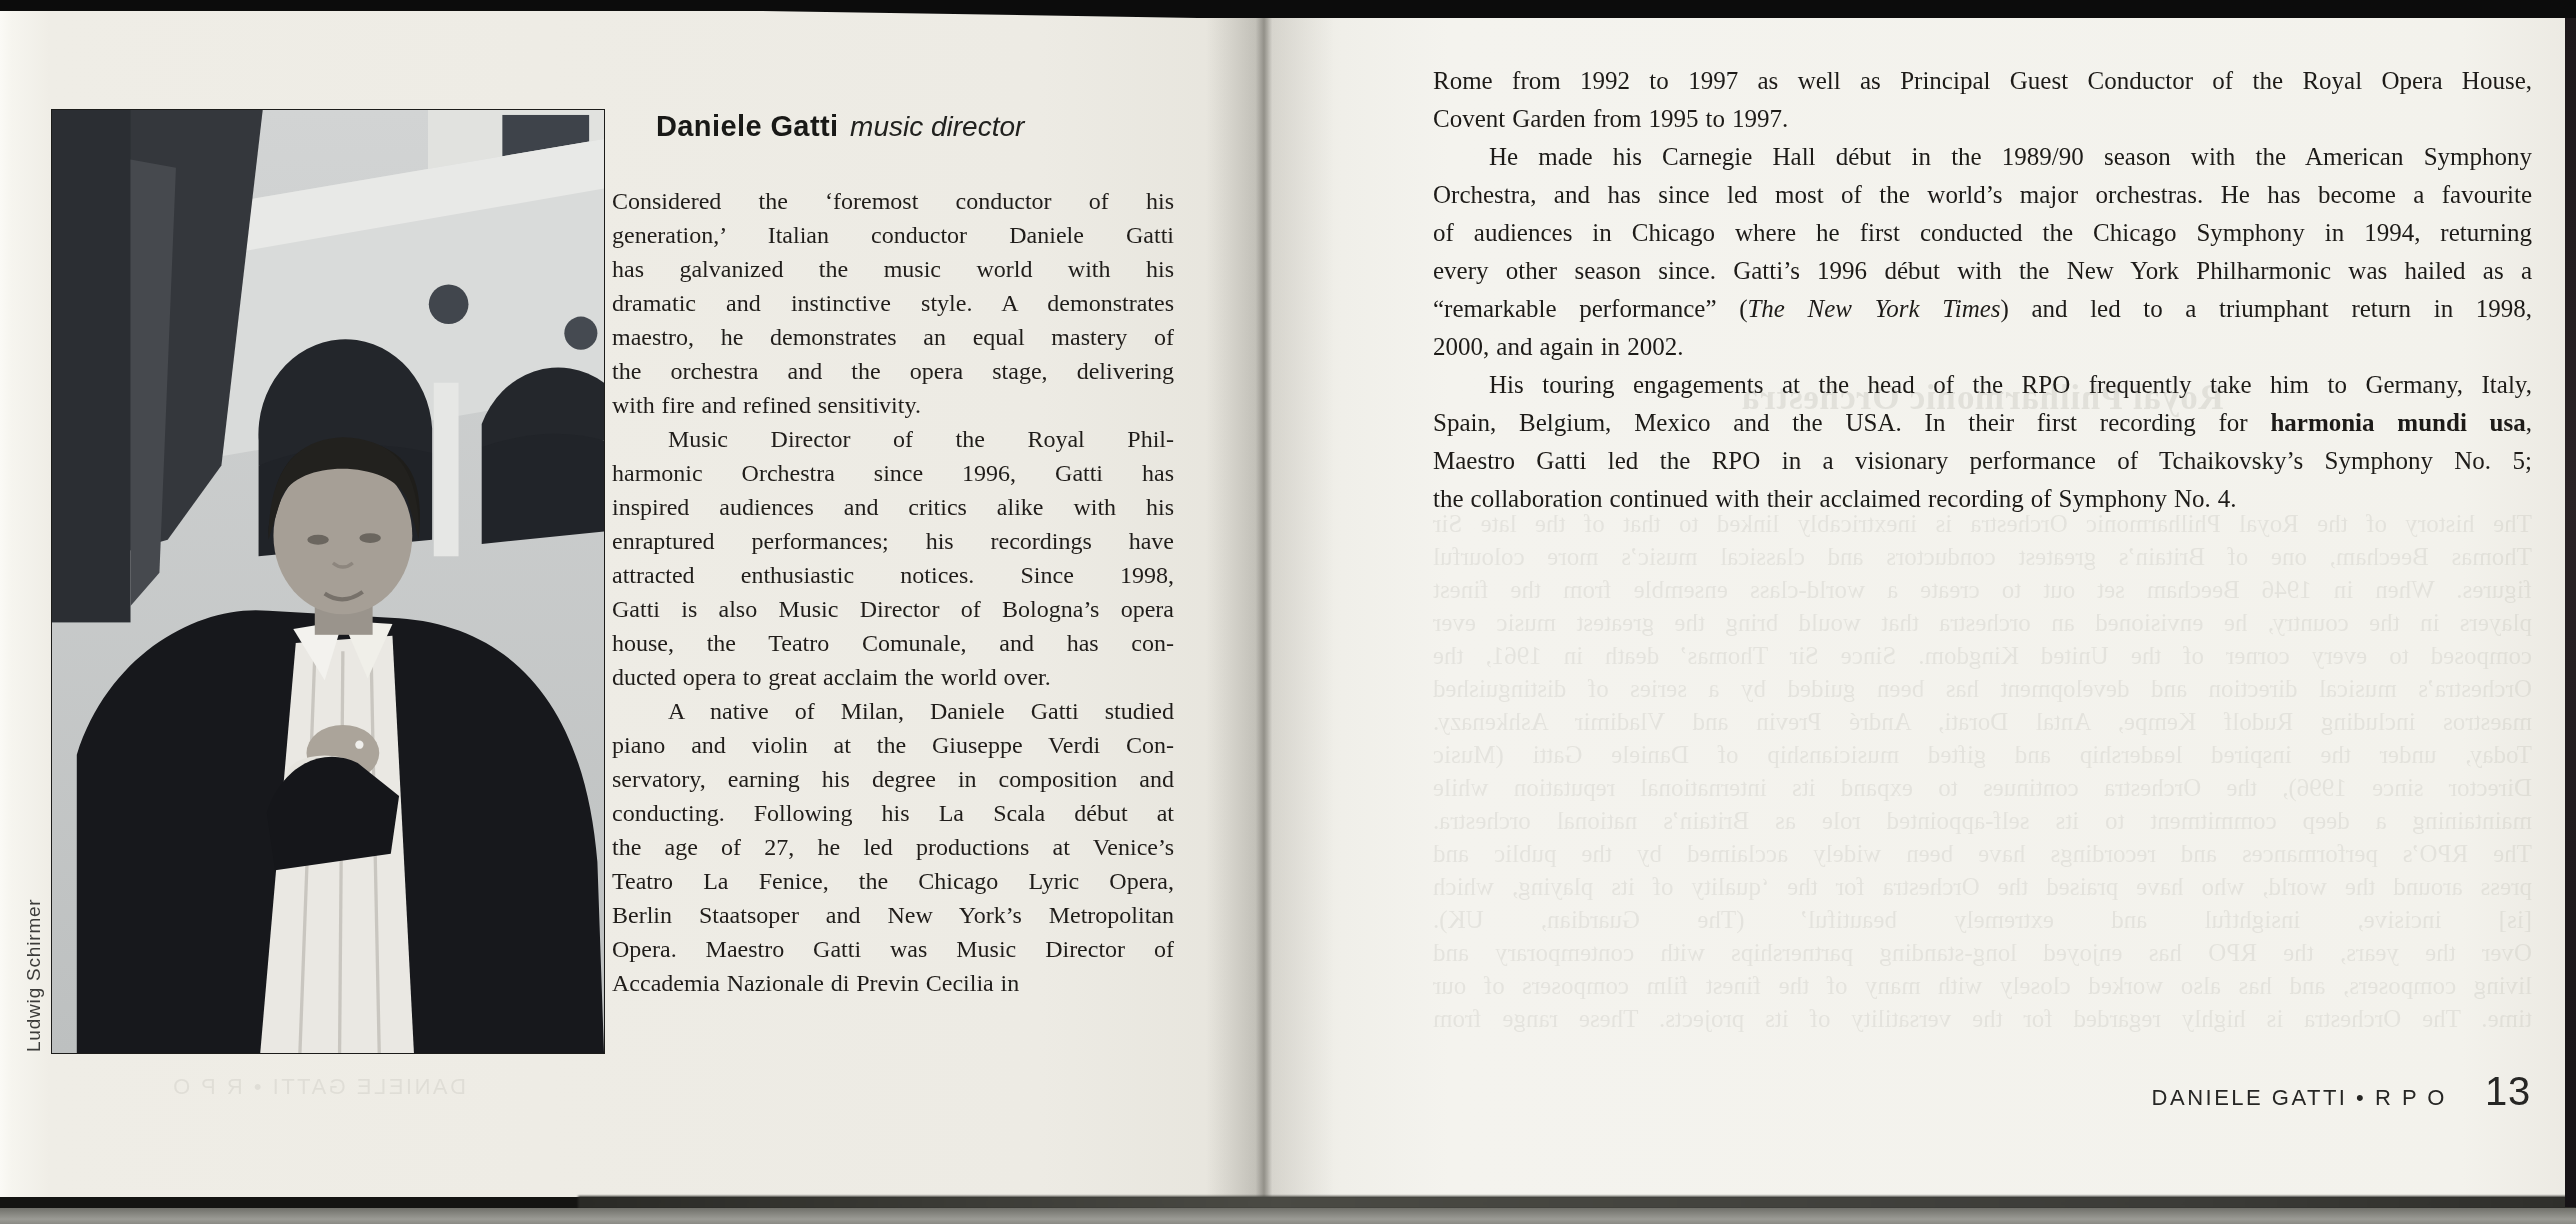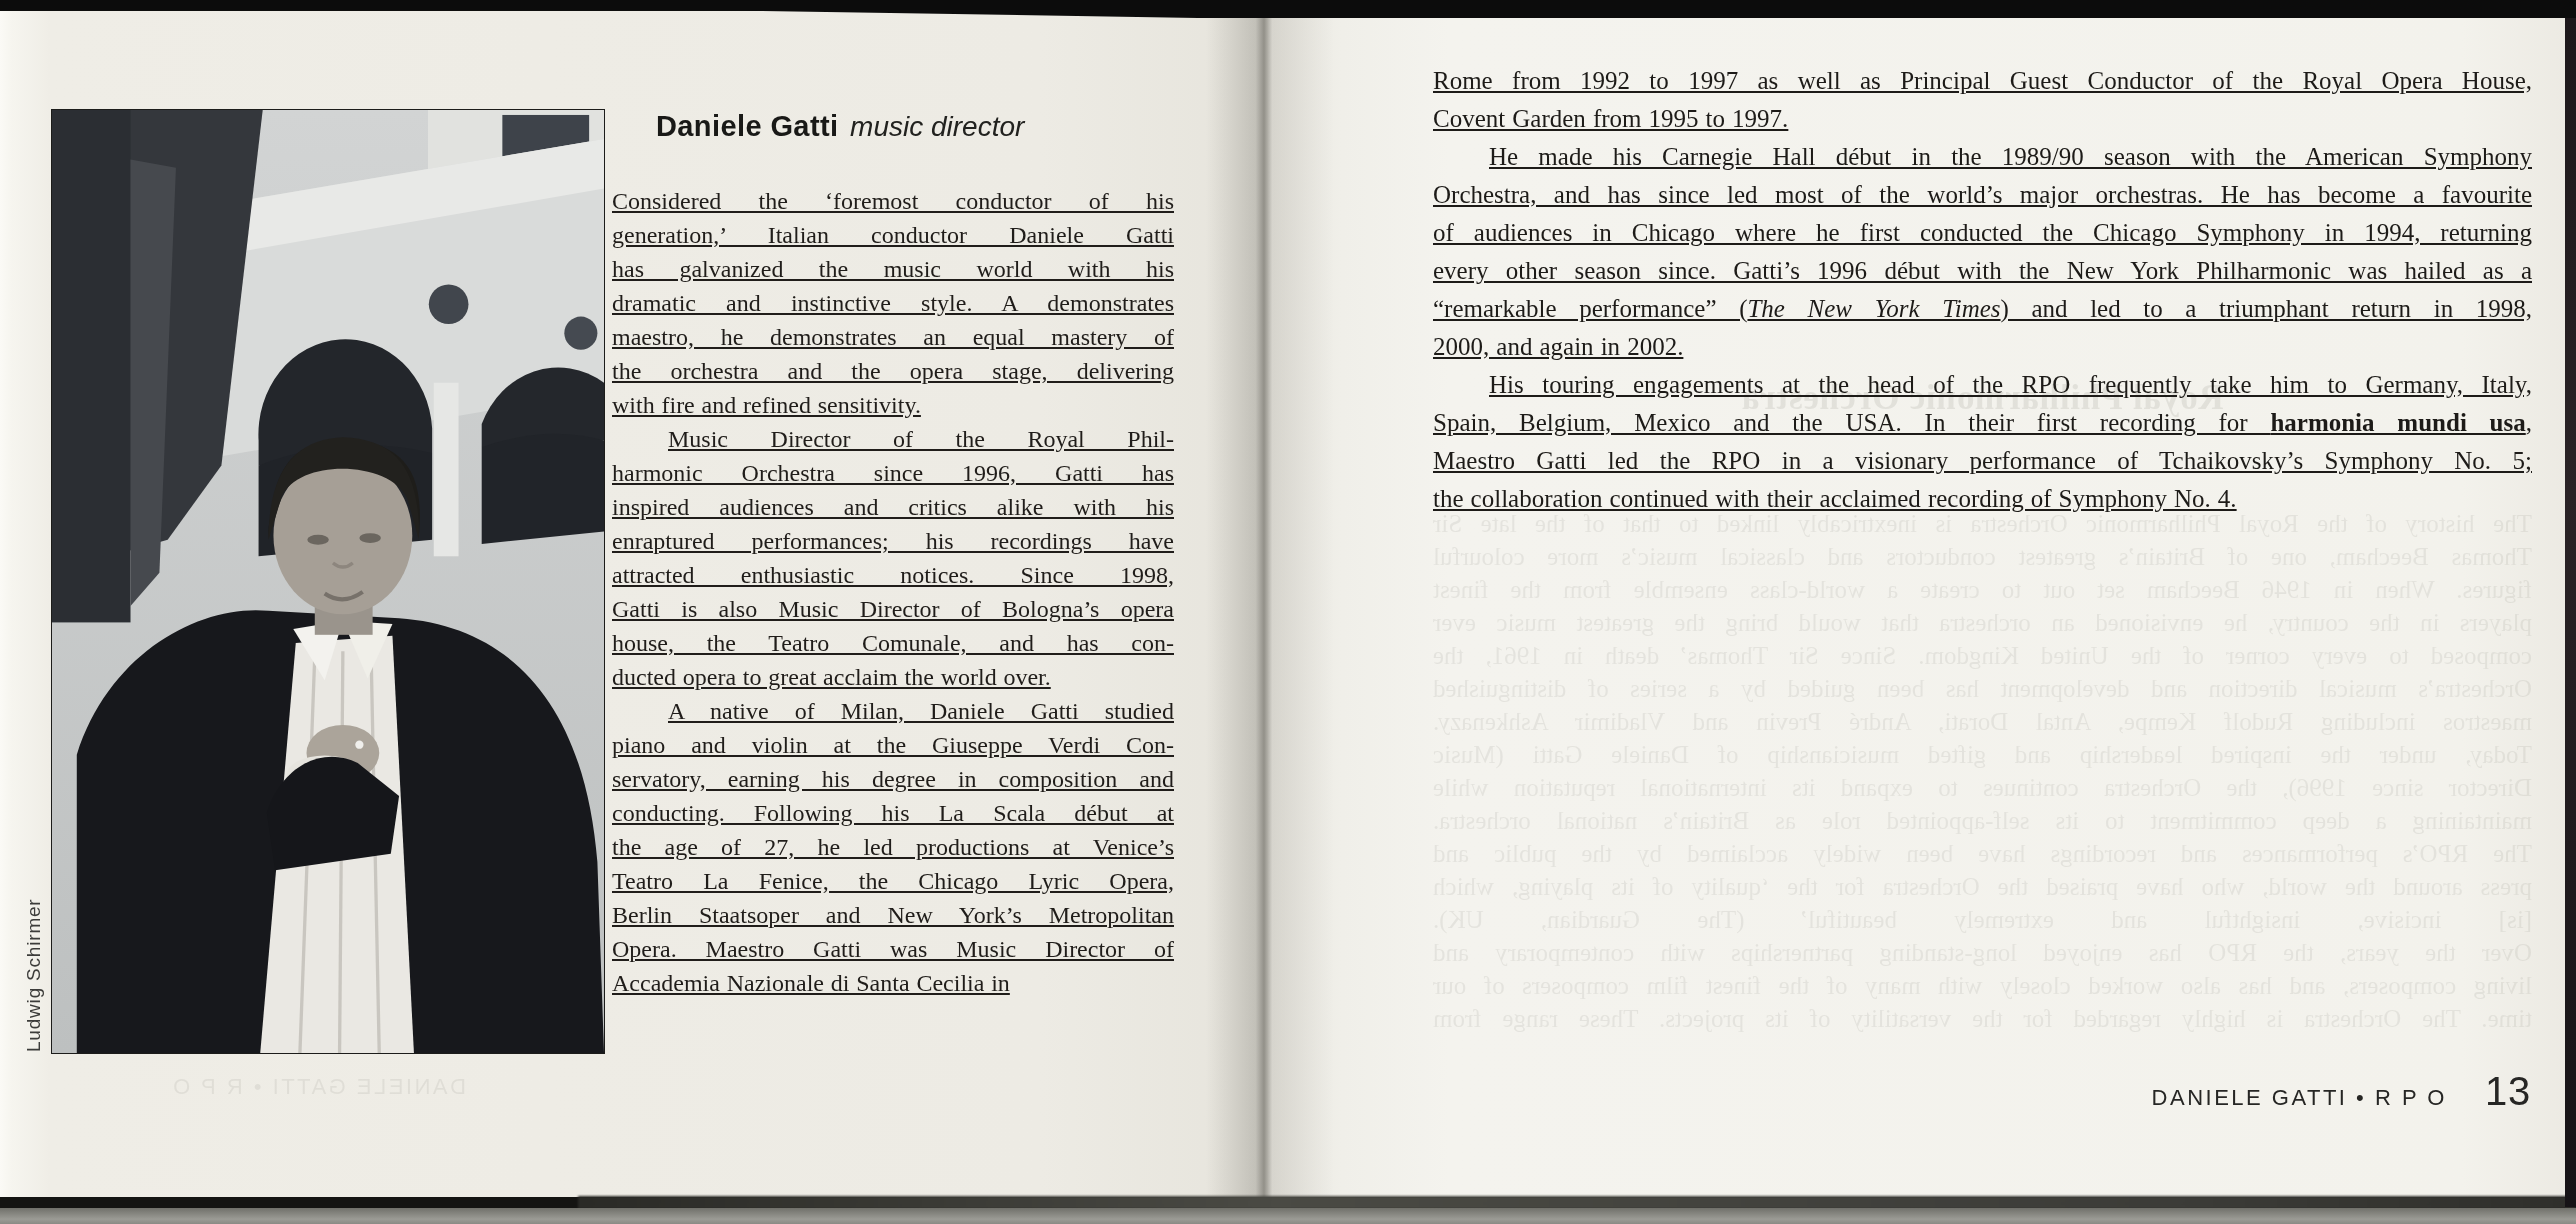--- a/index.html
+++ b/index.html
@@ -62,21 +62,21 @@
   .heading{position:absolute;left:632px;top:99px;white-space:nowrap;}
   .heading .name{
     font-family:"Liberation Sans",sans-serif;font-weight:bold;
     font-size:29px;color:#191917;letter-spacing:0.4px;margin-left:24px;
   }
   .heading .role{
     font-family:"Liberation Sans",sans-serif;font-style:italic;
     font-size:28px;color:#22221f;margin-left:11.6px;text-align:center;
   }
   
-  .col{position:absolute;color:#201d1a;text-decoration:underline;}
+  .col{position:absolute;color:#201d1a;}
   .col-left{left:612px;top:173px;width:562px;font-size:24px;line-height:34px;}
   .col-right{left:165px;top:44px;width:1099px;font-size:25px;line-height:38px;color:#1d1b18;}
   .para{margin:0;}
   .line{text-align:justify;text-align-last:justify;word-spacing:0.8px;}
   .line.last{text-align-last:left;}
   .para.indent .line.first{text-indent:56px;}
   .em{font-style:italic;}
   .strong{font-weight:bold;}
   
   .footer{
@@ -197,21 +197,21 @@
       </div>
       <div class="para indent">
         <div class="line first">A native of Milan, Daniele Gatti studied</div>
         <div class="line">piano and violin at the Giuseppe Verdi Con-</div>
         <div class="line">servatory, earning his degree in composition and</div>
         <div class="line">conducting. Following his La Scala début at</div>
         <div class="line">the age of 27, he led productions at Venice’s</div>
         <div class="line">Teatro La Fenice, the Chicago Lyric Opera,</div>
         <div class="line">Berlin Staatsoper and New York’s Metropolitan</div>
         <div class="line">Opera. Maestro Gatti was Music Director of</div>
-        <div class="line last">Accademia Nazionale di Santa Cecilia in</div>
+        <div class="line last">Accademia Nazionale di Previn Cecilia in</div>
       </div>
     </div>
 
   <div class="ghost ghost-footer-left">DANIELE GATTI • R P O</div>
 </div>
 
 <div class="page page-right">
 
   <div class="ghost ghost-heading">Royal Philharmonic Orchestra</div>
   <div class="ghost ghost-block">

